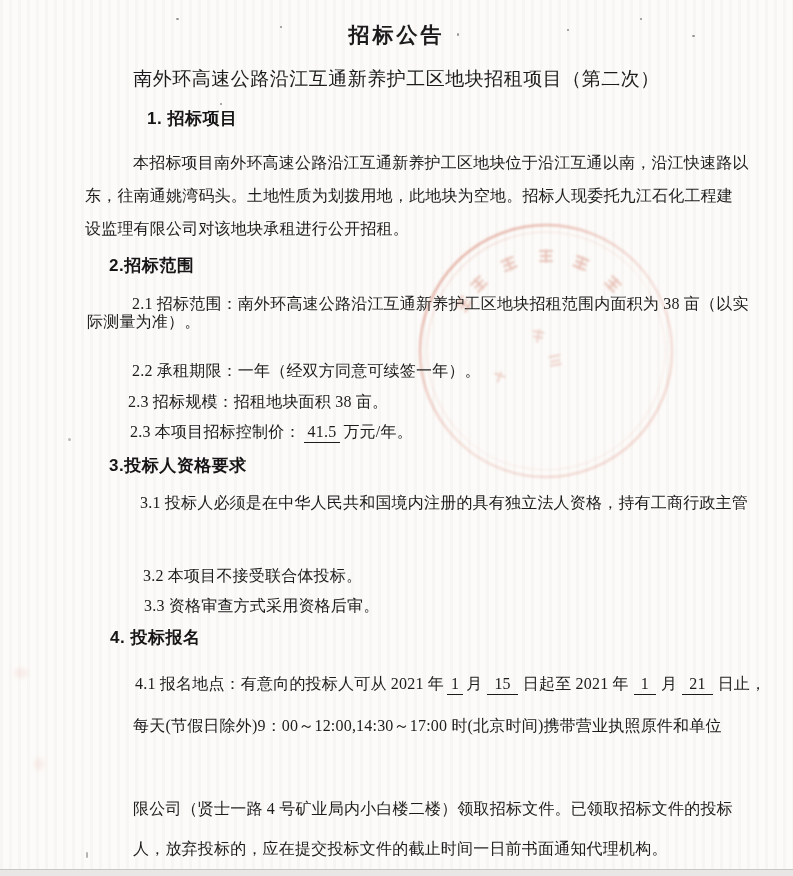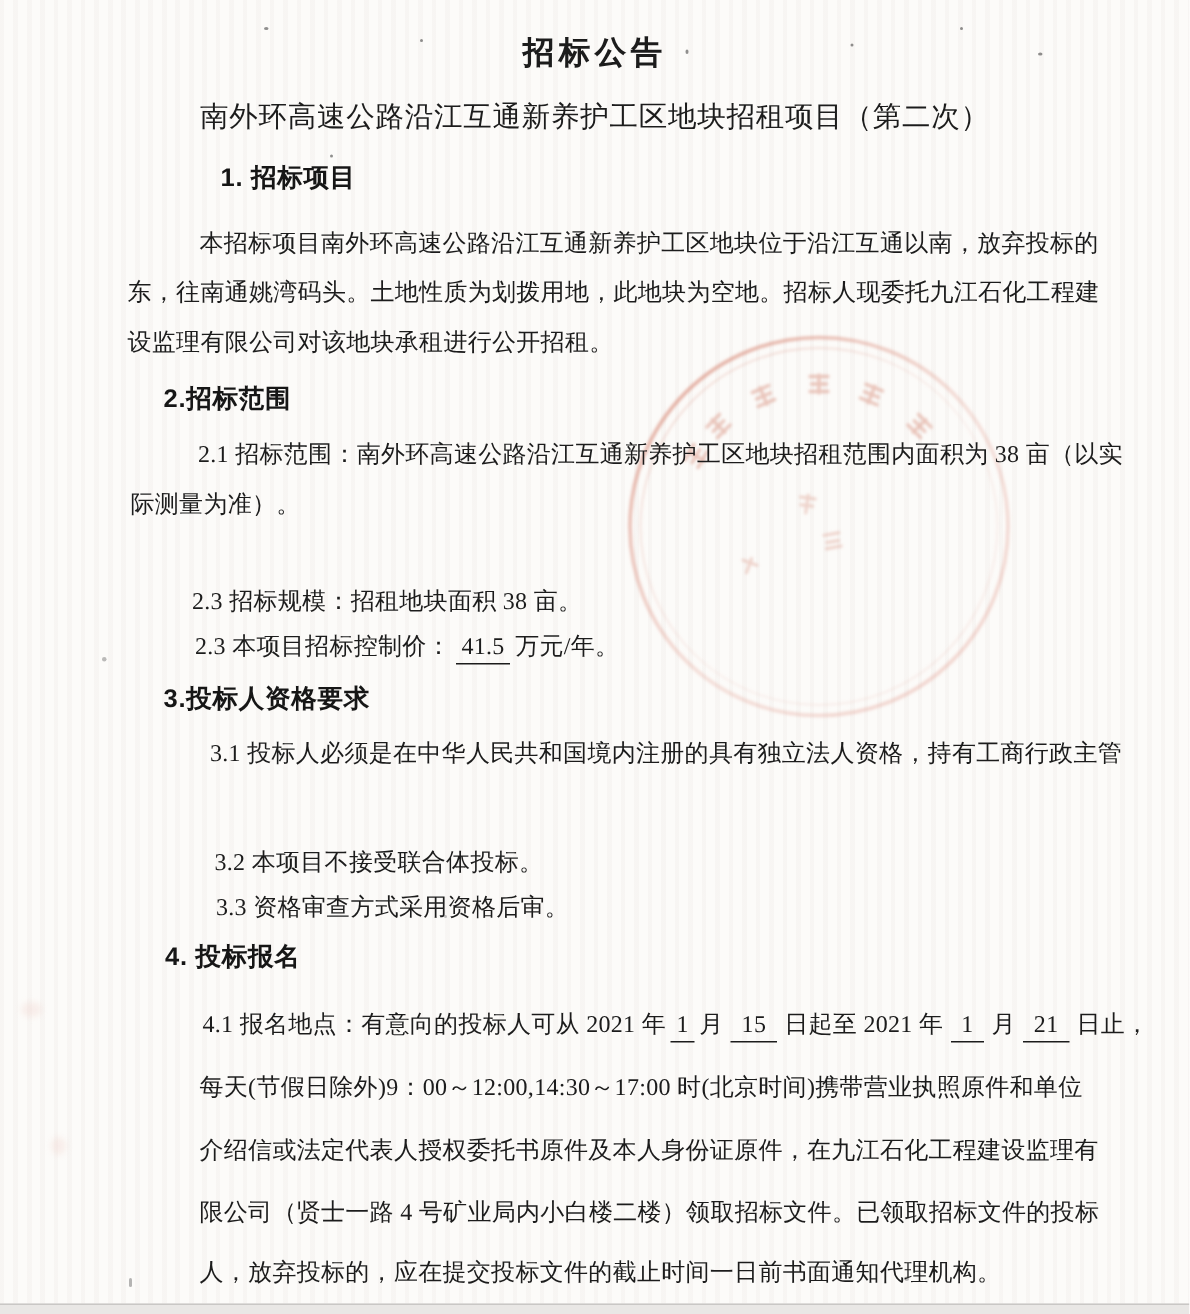--- a/index.html
+++ b/index.html
@@ -95,43 +95,43 @@
           </g>
       </g>
     </g>
   </svg>
 
   <div class="ln center title" style="top:24px;">招标公告</div>
 
   <div class="ln center subtitle" style="top:68px;">南外环高速公路沿江互通新养护工区地块招租项目（第二次）</div>
 
   <div class="ln heading" style="top:108px; left:110px;margin-left:37px;">1. 招标项目</div>
-  <div class="ln" style="top:152px; left:133px;">本招标项目南外环高速公路沿江互通新养护工区地块位于沿江互通以南，放弃投标的</div>
+  <div class="ln" style="top:152px; left:133px;">本招标项目南外环高速公路沿江互通新养护工区地块位于沿江互通以南，沿江快速路以</div>
   <div class="ln" style="top:185px; left:85px;">东，往南通姚湾码头。土地性质为划拨用地，此地块为空地。招标人现委托九江石化工程建</div>
   <div class="ln" style="top:218px; left:85px;">设监理有限公司对该地块承租进行公开招租。</div>
 
   <div class="ln heading" style="top:255px; left:109px;">2.招标范围</div>
   <div class="ln" style="top:293px; left:132px;">2.1 招标范围：南外环高速公路沿江互通新养护工区地块招租范围内面积为 38 亩（以实</div>
-  <div class="ln" style="top:326px; left:87px;">际测量为准）。</div>
+  <div class="ln" style="top:311px; left:87px;">际测量为准）。</div>
+  <div class="ln" style="top:360px; left:132px;">2.2 承租期限：一年（经双方同意可续签一年）。</div>
   <div class="ln" style="top:391px; left:128px;">2.3 招标规模：招租地块面积 38 亩。</div>
   <div class="ln" style="top:421px; left:130px;">
     <span>2.3 本项目招标控制价：</span><span class="u">41.5</span><span>万元/年。</span>
   </div>
 
   <div class="ln heading" style="top:455px; left:109px;">3.投标人资格要求</div>
   <div class="ln" style="top:492px; left:140px;">3.1 投标人必须是在中华人民共和国境内注册的具有独立法人资格，持有工商行政主管</div>
   <div class="ln" style="top:565px; left:143px;">3.2 本项目不接受联合体投标。</div>
   <div class="ln" style="top:595px; left:144px;">3.3 资格审查方式采用资格后审。</div>
 
   <div class="ln heading" style="top:627px; left:110px;">4. 投标报名</div>
   <div class="ln" style="top:673px; left:135px;">
     <span>4.1 报名地点：有意向的投标人可从 2021 年</span><span class="u">1</span><span>月</span><span class="u wide">15</span><span>日起至 2021 年</span><span class="u wide">1</span><span>月</span><span class="u wide">21</span><span>日止，</span>
   </div>
   <div class="ln" style="top:715px; left:133px;">每天(节假日除外)9：00～12:00,14:30～17:00 时(北京时间)携带营业执照原件和单位</div>
-  <div class="ln" style="top:757px; left:133px;">介绍信或法定代表人授权委托书原件及本人身份证原件，在九江石化工程建设监理有</div>
   <div class="ln" style="top:798px; left:133px;">限公司（贤士一路 4 号矿业局内小白楼二楼）领取招标文件。已领取招标文件的投标</div>
   <div class="ln" style="top:838px; left:133px;">人，放弃投标的，应在提交投标文件的截止时间一日前书面通知代理机构。</div>
 
   <div class="speck" style="left:176px; top:18px; width:3px; height:2px;"></div>
   <div class="speck" style="left:280px; top:26px; width:2px; height:2px;"></div>
   <div class="speck" style="left:457px; top:33px; width:2px; height:3px;"></div>
   <div class="speck" style="left:567px; top:29px; width:2px; height:2px;"></div>
   <div class="speck" style="left:640px; top:18px; width:2px; height:2px;"></div>
   <div class="speck" style="left:692px; top:35px; width:3px; height:2px;"></div>
   <div class="speck" style="left:220px; top:103px; width:2px; height:2px;"></div>

